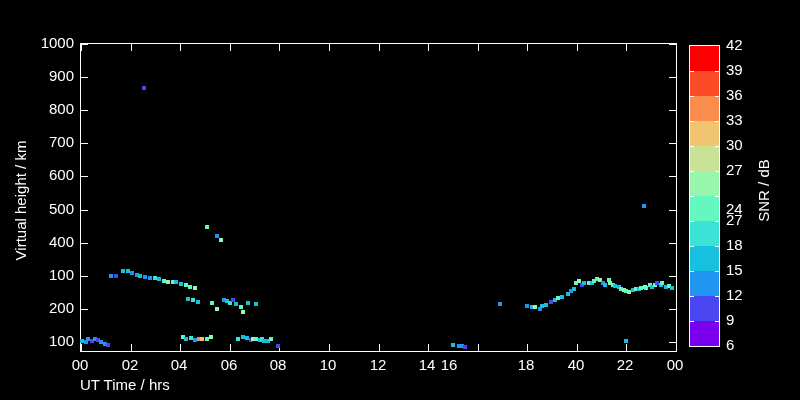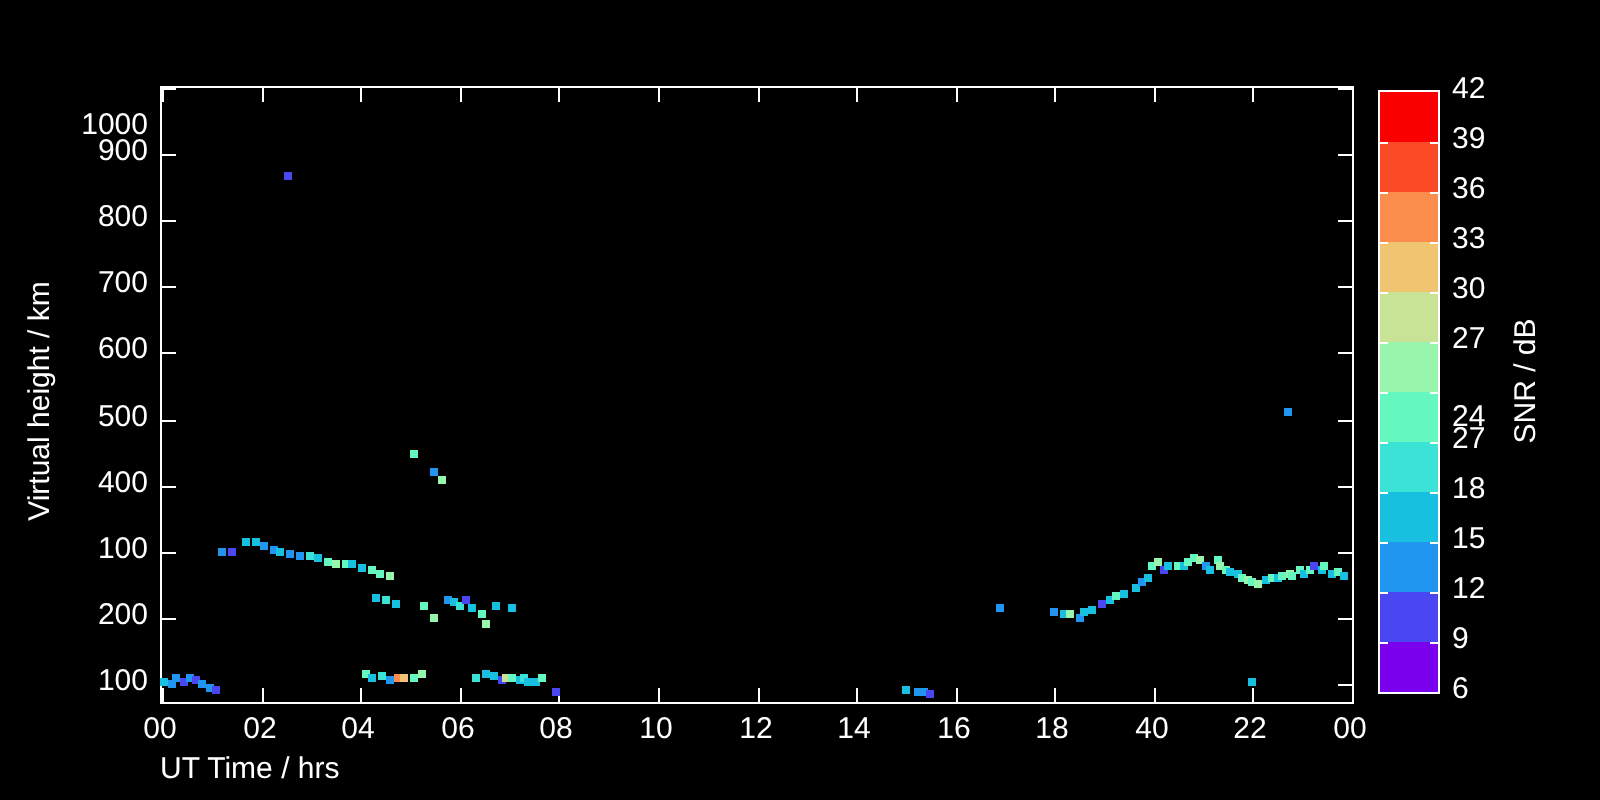--- a/index.html
+++ b/index.html
@@ -241,35 +241,35 @@
   <div id="cb-label" class="t">SNR / dB</div>
   <div id="dyn"></div>
 <div class="t xlab" style="left: 80px;">00</div>
     <div class="t xlab" style="left: 130px;">02</div>
     <div class="t xlab" style="left: 179px;">04</div>
     <div class="t xlab" style="left: 229px;">06</div>
     <div class="t xlab" style="left: 278px;">08</div>
     <div class="t xlab" style="left: 328px;">10</div>
     <div class="t xlab" style="left: 378px;">12</div>
     <div class="t xlab" style="left: 427px;">14</div>
-    <div class="t xlab" style="left: 477px;">16</div>
+    <div class="t xlab" style="left: 449px;">16</div>
     <div class="t xlab" style="left: 526px;">18</div>
     <div class="t xlab" style="left: 576px;">40</div>
     <div class="t xlab" style="left: 625px;">22</div>
     <div class="t xlab" style="left: 675px;">00</div>
     <div class="t ylab" style="top: 333px;">100</div>
     <div class="t ylab" style="top: 300px;">200</div>
     <div class="t ylab" style="top: 267px;">100</div>
     <div class="t ylab" style="top: 234px;">400</div>
     <div class="t ylab" style="top: 201px;">500</div>
     <div class="t ylab" style="top: 167px;">600</div>
     <div class="t ylab" style="top: 134px;">700</div>
     <div class="t ylab" style="top: 101px;">800</div>
     <div class="t ylab" style="top: 68px;">900</div>
-    <div class="t ylab" style="top: 35px; margin-top: 20px;">1000</div>
+    <div class="t ylab" style="top: 35px;">1000</div>
     <div class="t cblab" style="top: 37px;">42</div>
     <div class="t cblab" style="top: 62px;">39</div>
     <div class="t cblab" style="top: 87px;">36</div>
     <div class="t cblab" style="top: 112px;">33</div>
     <div class="t cblab" style="top: 137px;">30</div>
     <div class="t cblab" style="top: 162px;">27</div>
     <div class="t cblab" style="top: 201px;">24</div>
     <div class="t cblab" style="top: 212px;">27</div>
     <div class="t cblab" style="top: 237px;">18</div>
     <div class="t cblab" style="top: 262px;">15</div>

